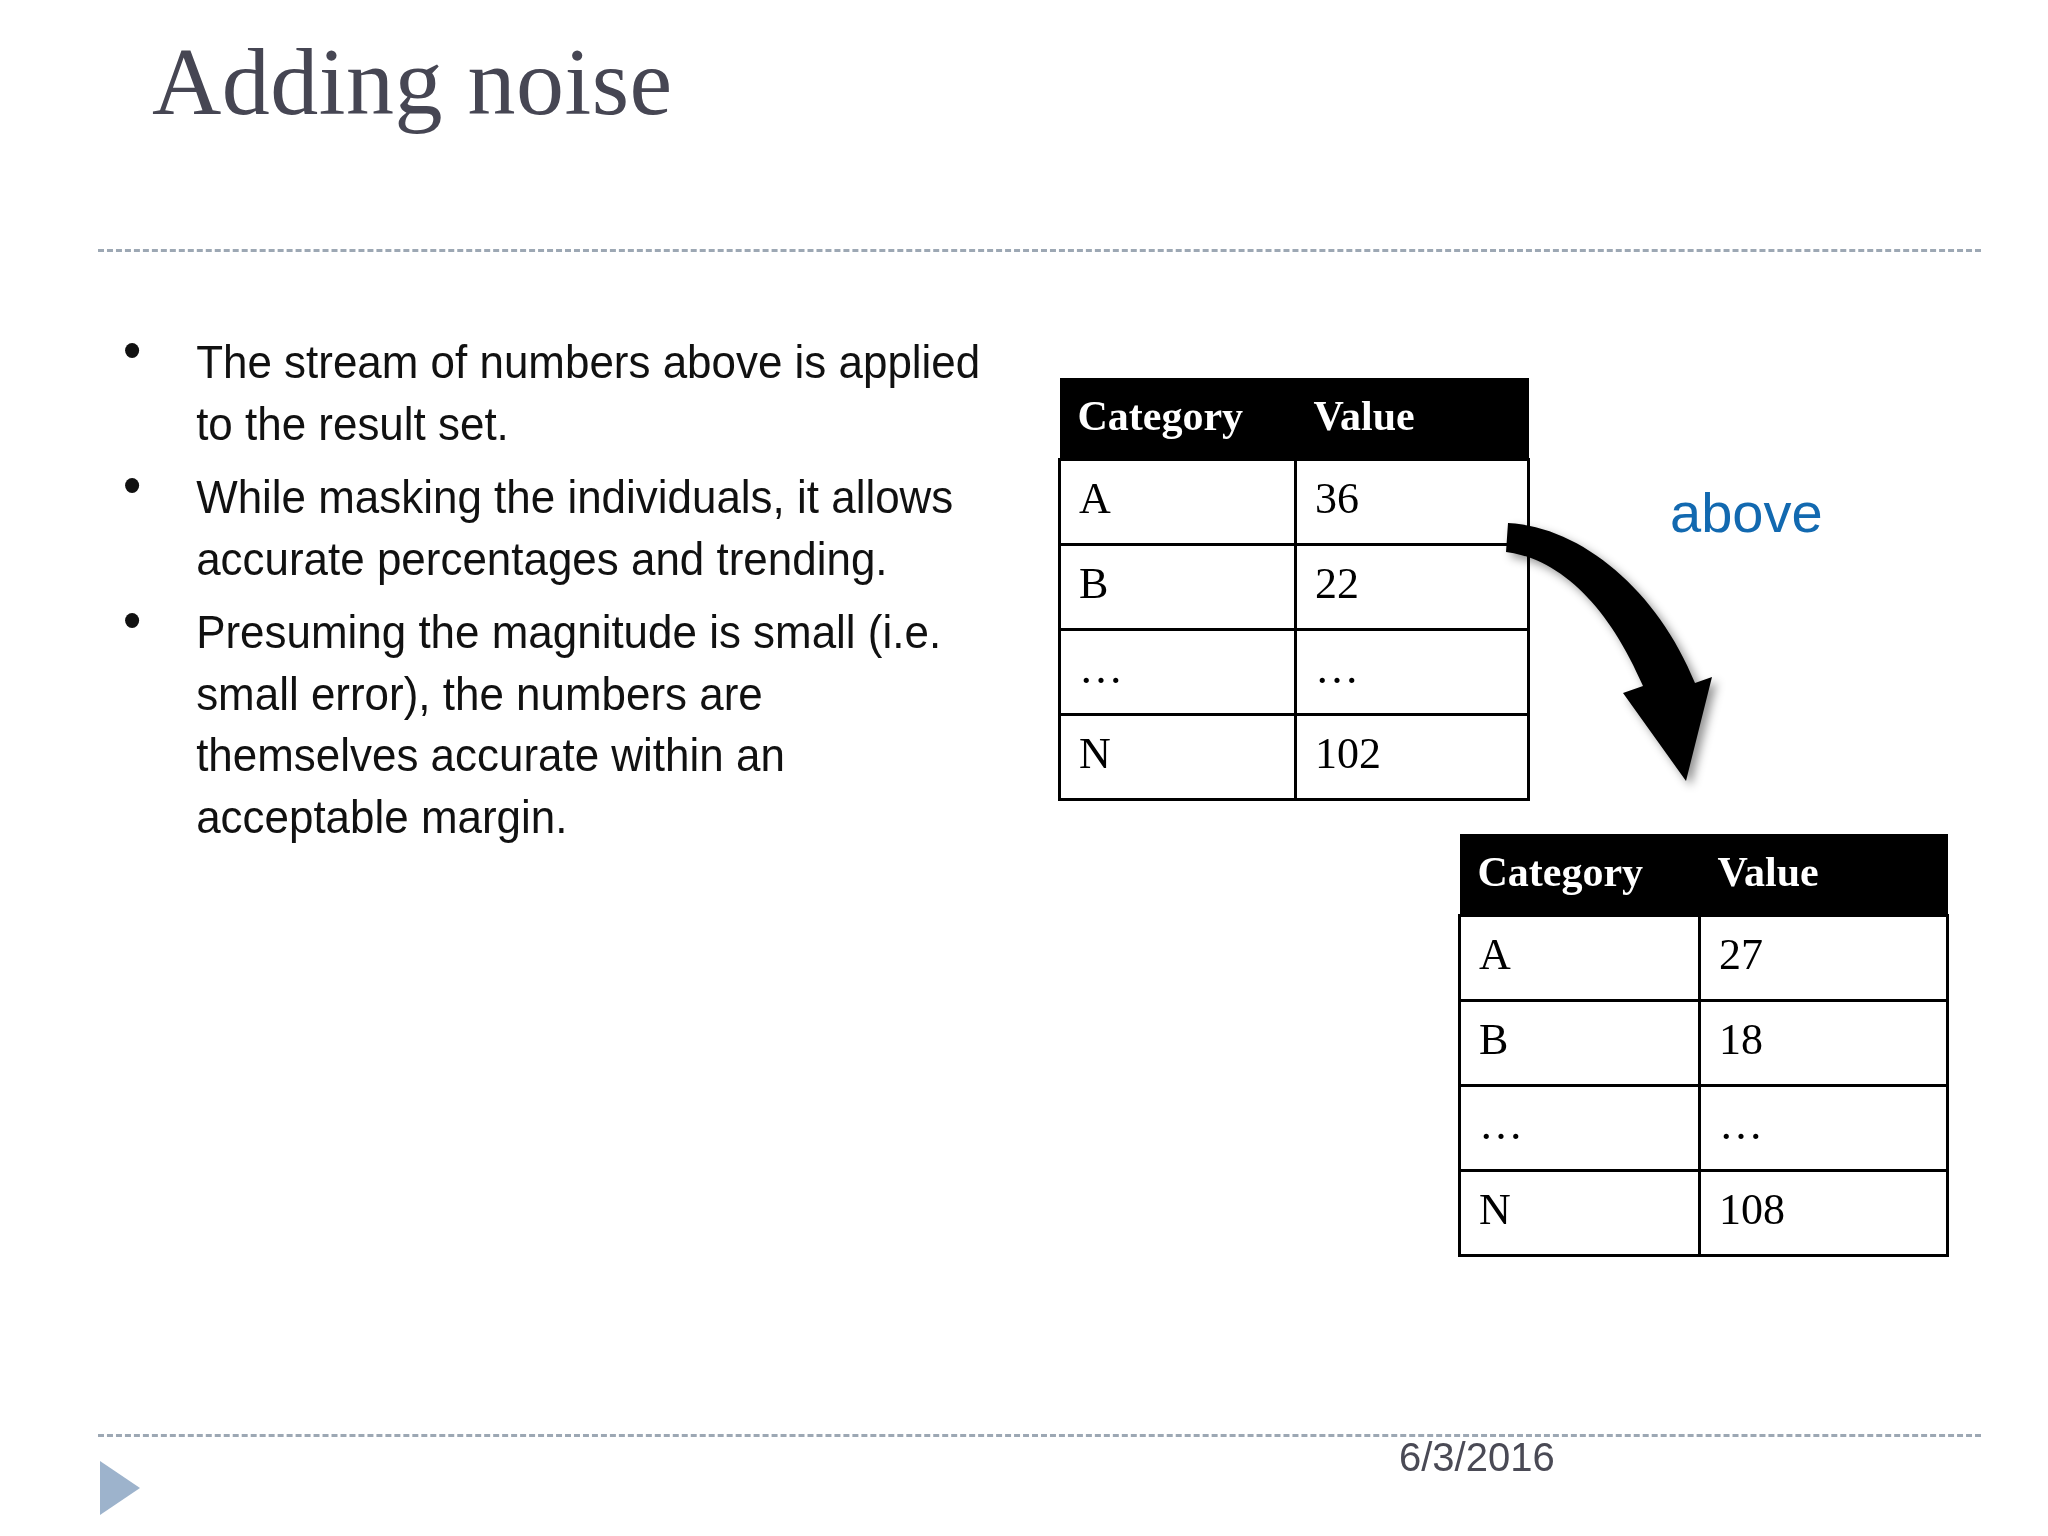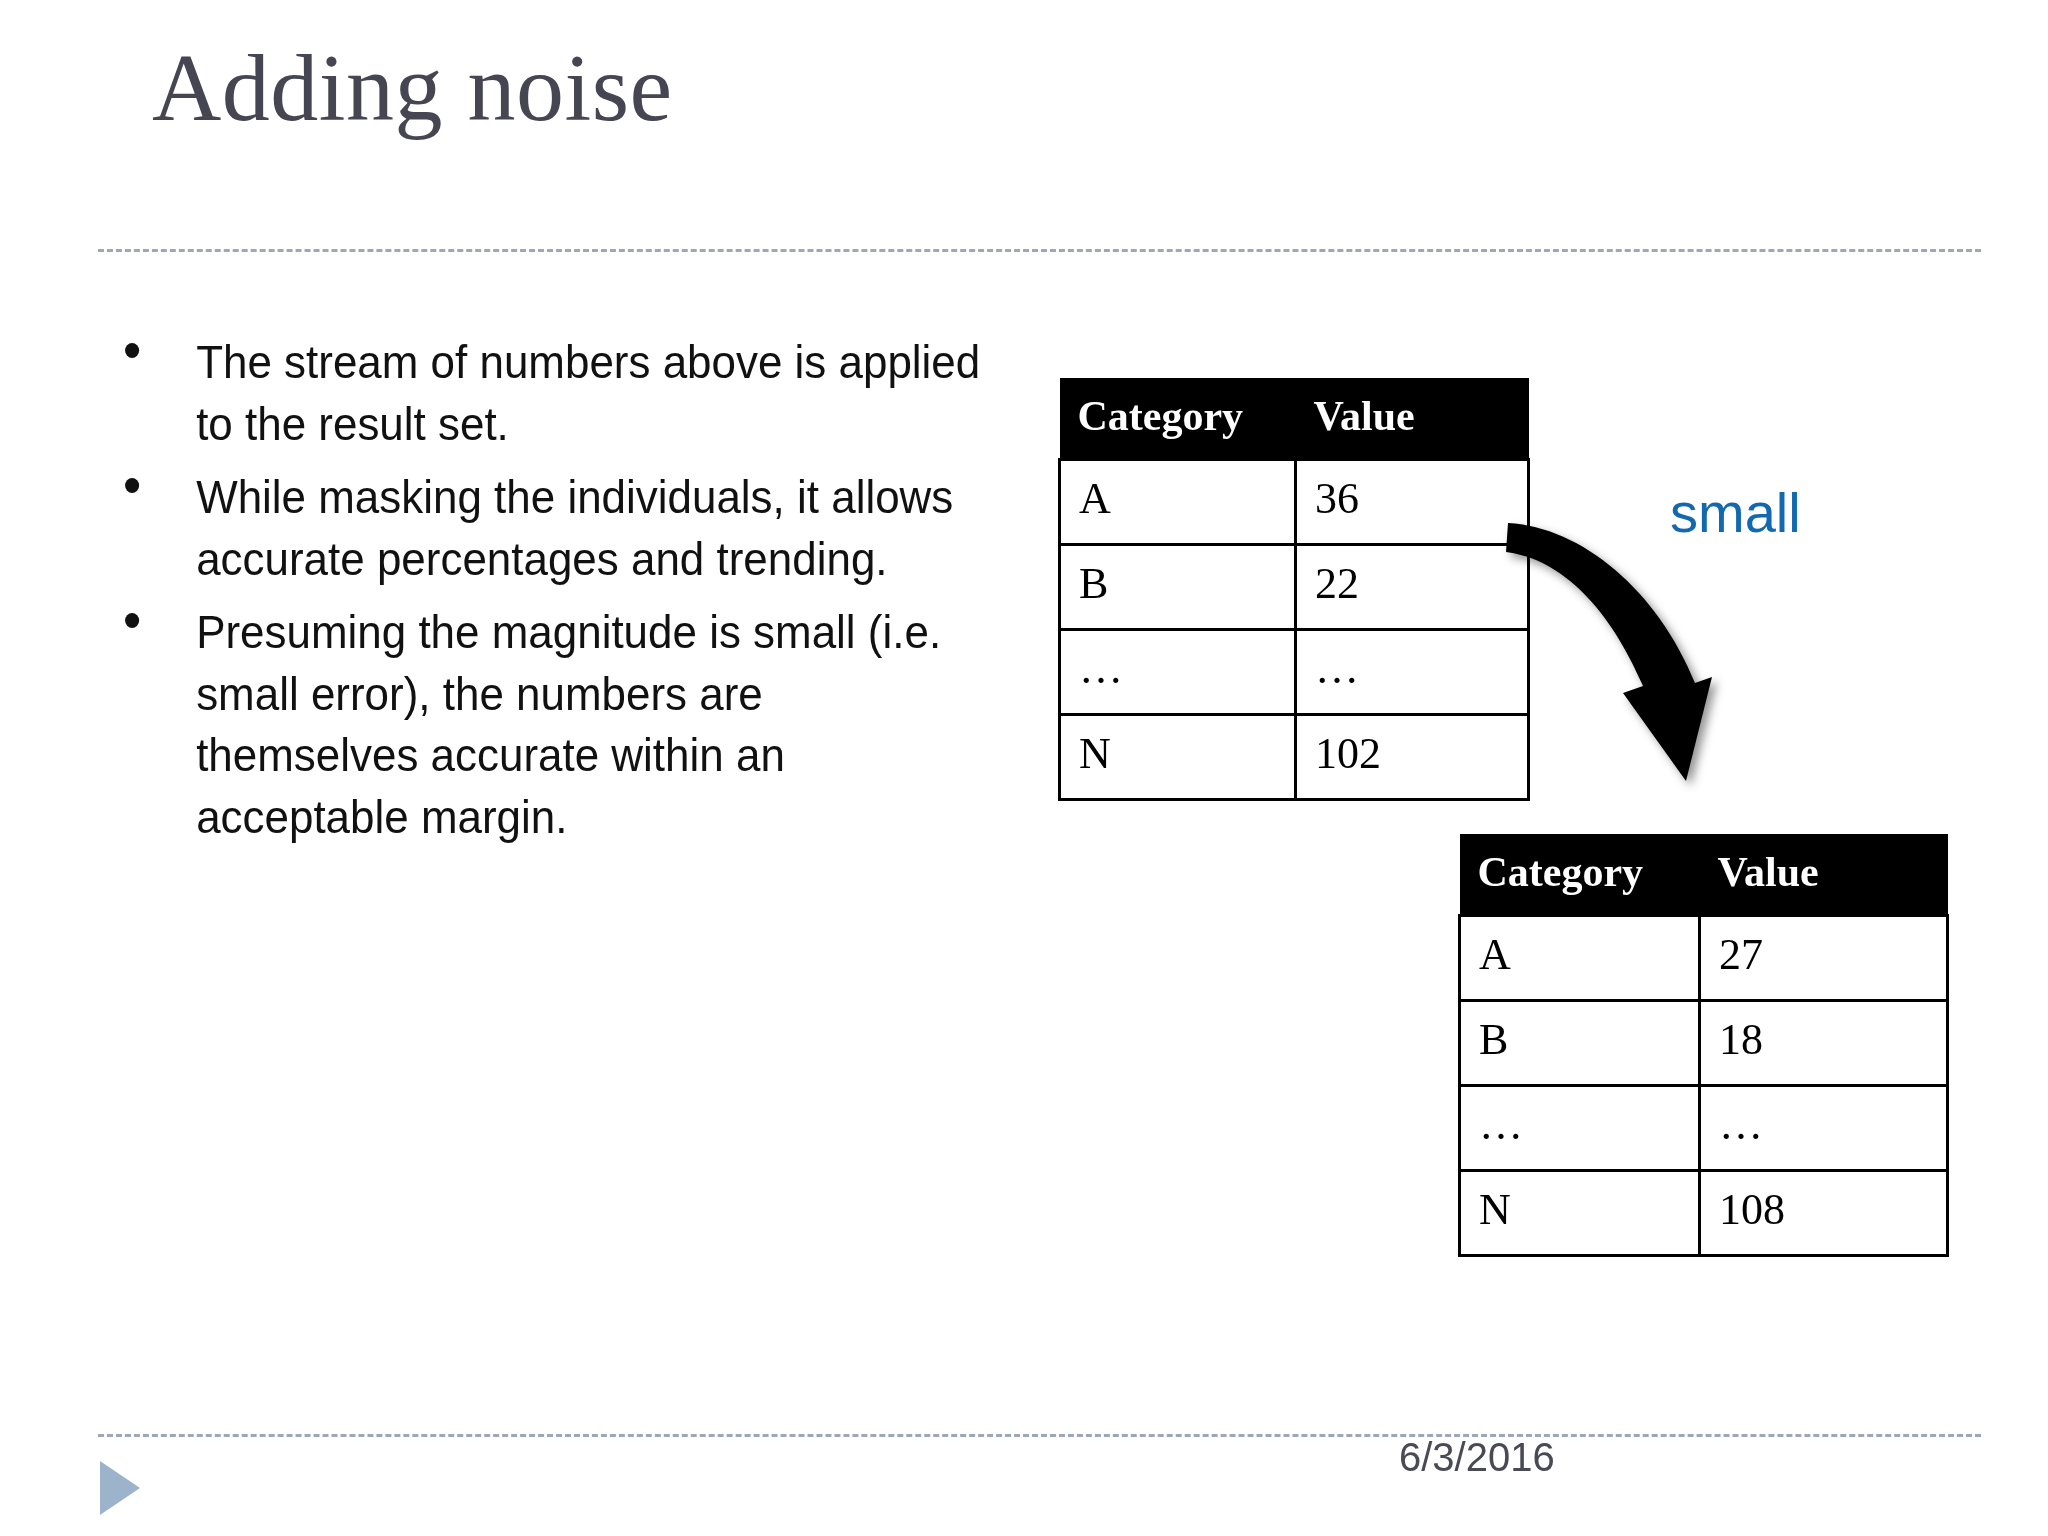--- a/index.html
+++ b/index.html
@@ -13,21 +13,21 @@
     height: 1536px;
     background: #ffffff;
     overflow: hidden;
     font-family: "Liberation Sans", sans-serif;
   }
 
   
   #slide-title {
     position: absolute;
     left: 152px;
-    top: 38px;
+    top: 32px;
     font-family: "Liberation Serif", serif;
     font-size: 96px;
     line-height: 1.05;
     color: #464653;
     letter-spacing: 0.5px;
     white-space: nowrap;
   }
 
   
   .rule {
@@ -211,21 +211,21 @@
         <td>…</td>
         <td>…</td>
       </tr>
       <tr>
         <td>N</td>
         <td>102</td>
       </tr>
     </tbody>
   </table>
 
-  <div id="noise-label">small</div>
+  <div id="noise-label">above</div>
 
   <svg id="noise-arrow" viewBox="0 0 300 300">
     <defs>
       <filter id="arrow-shadow" x="-30%" y="-30%" width="170%" height="170%">
         <feDropShadow dx="5" dy="5" stdDeviation="5" flood-color="#000000" flood-opacity="0.42"></feDropShadow>
       </filter>
     </defs>
     <g filter="url(#arrow-shadow)">
       <path d="M 18 18
                C 92 22, 168 86, 205 178

